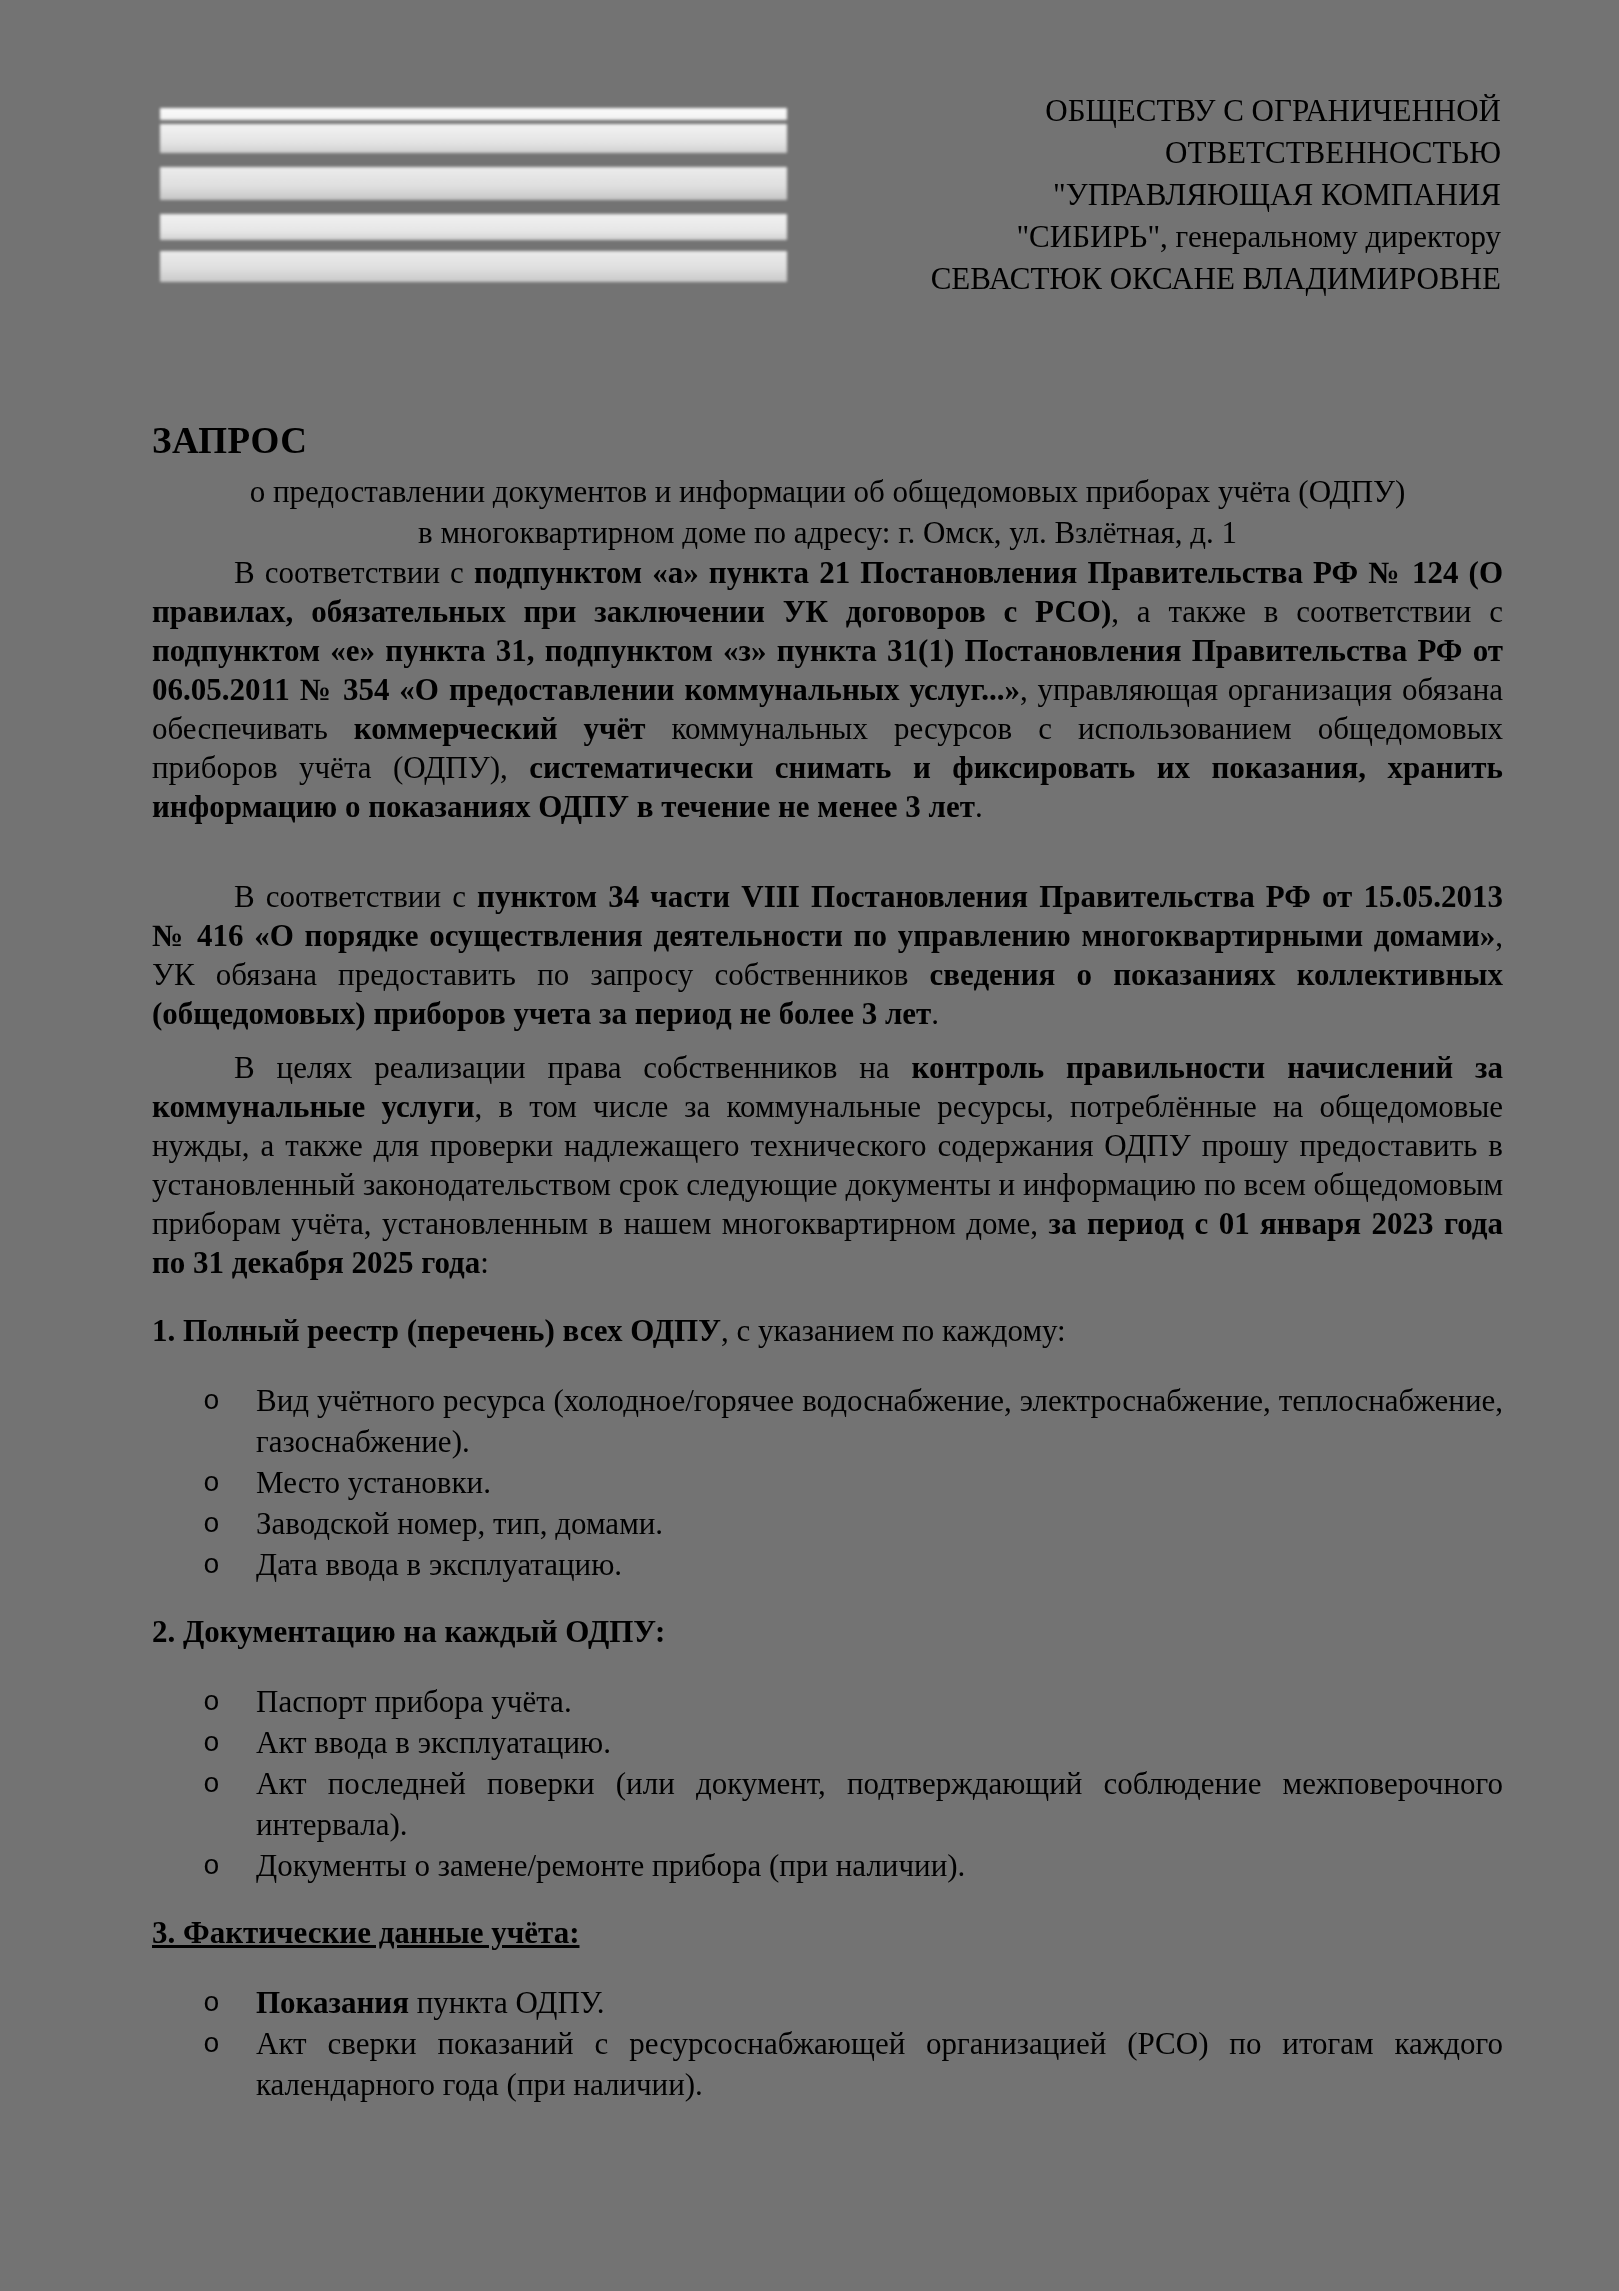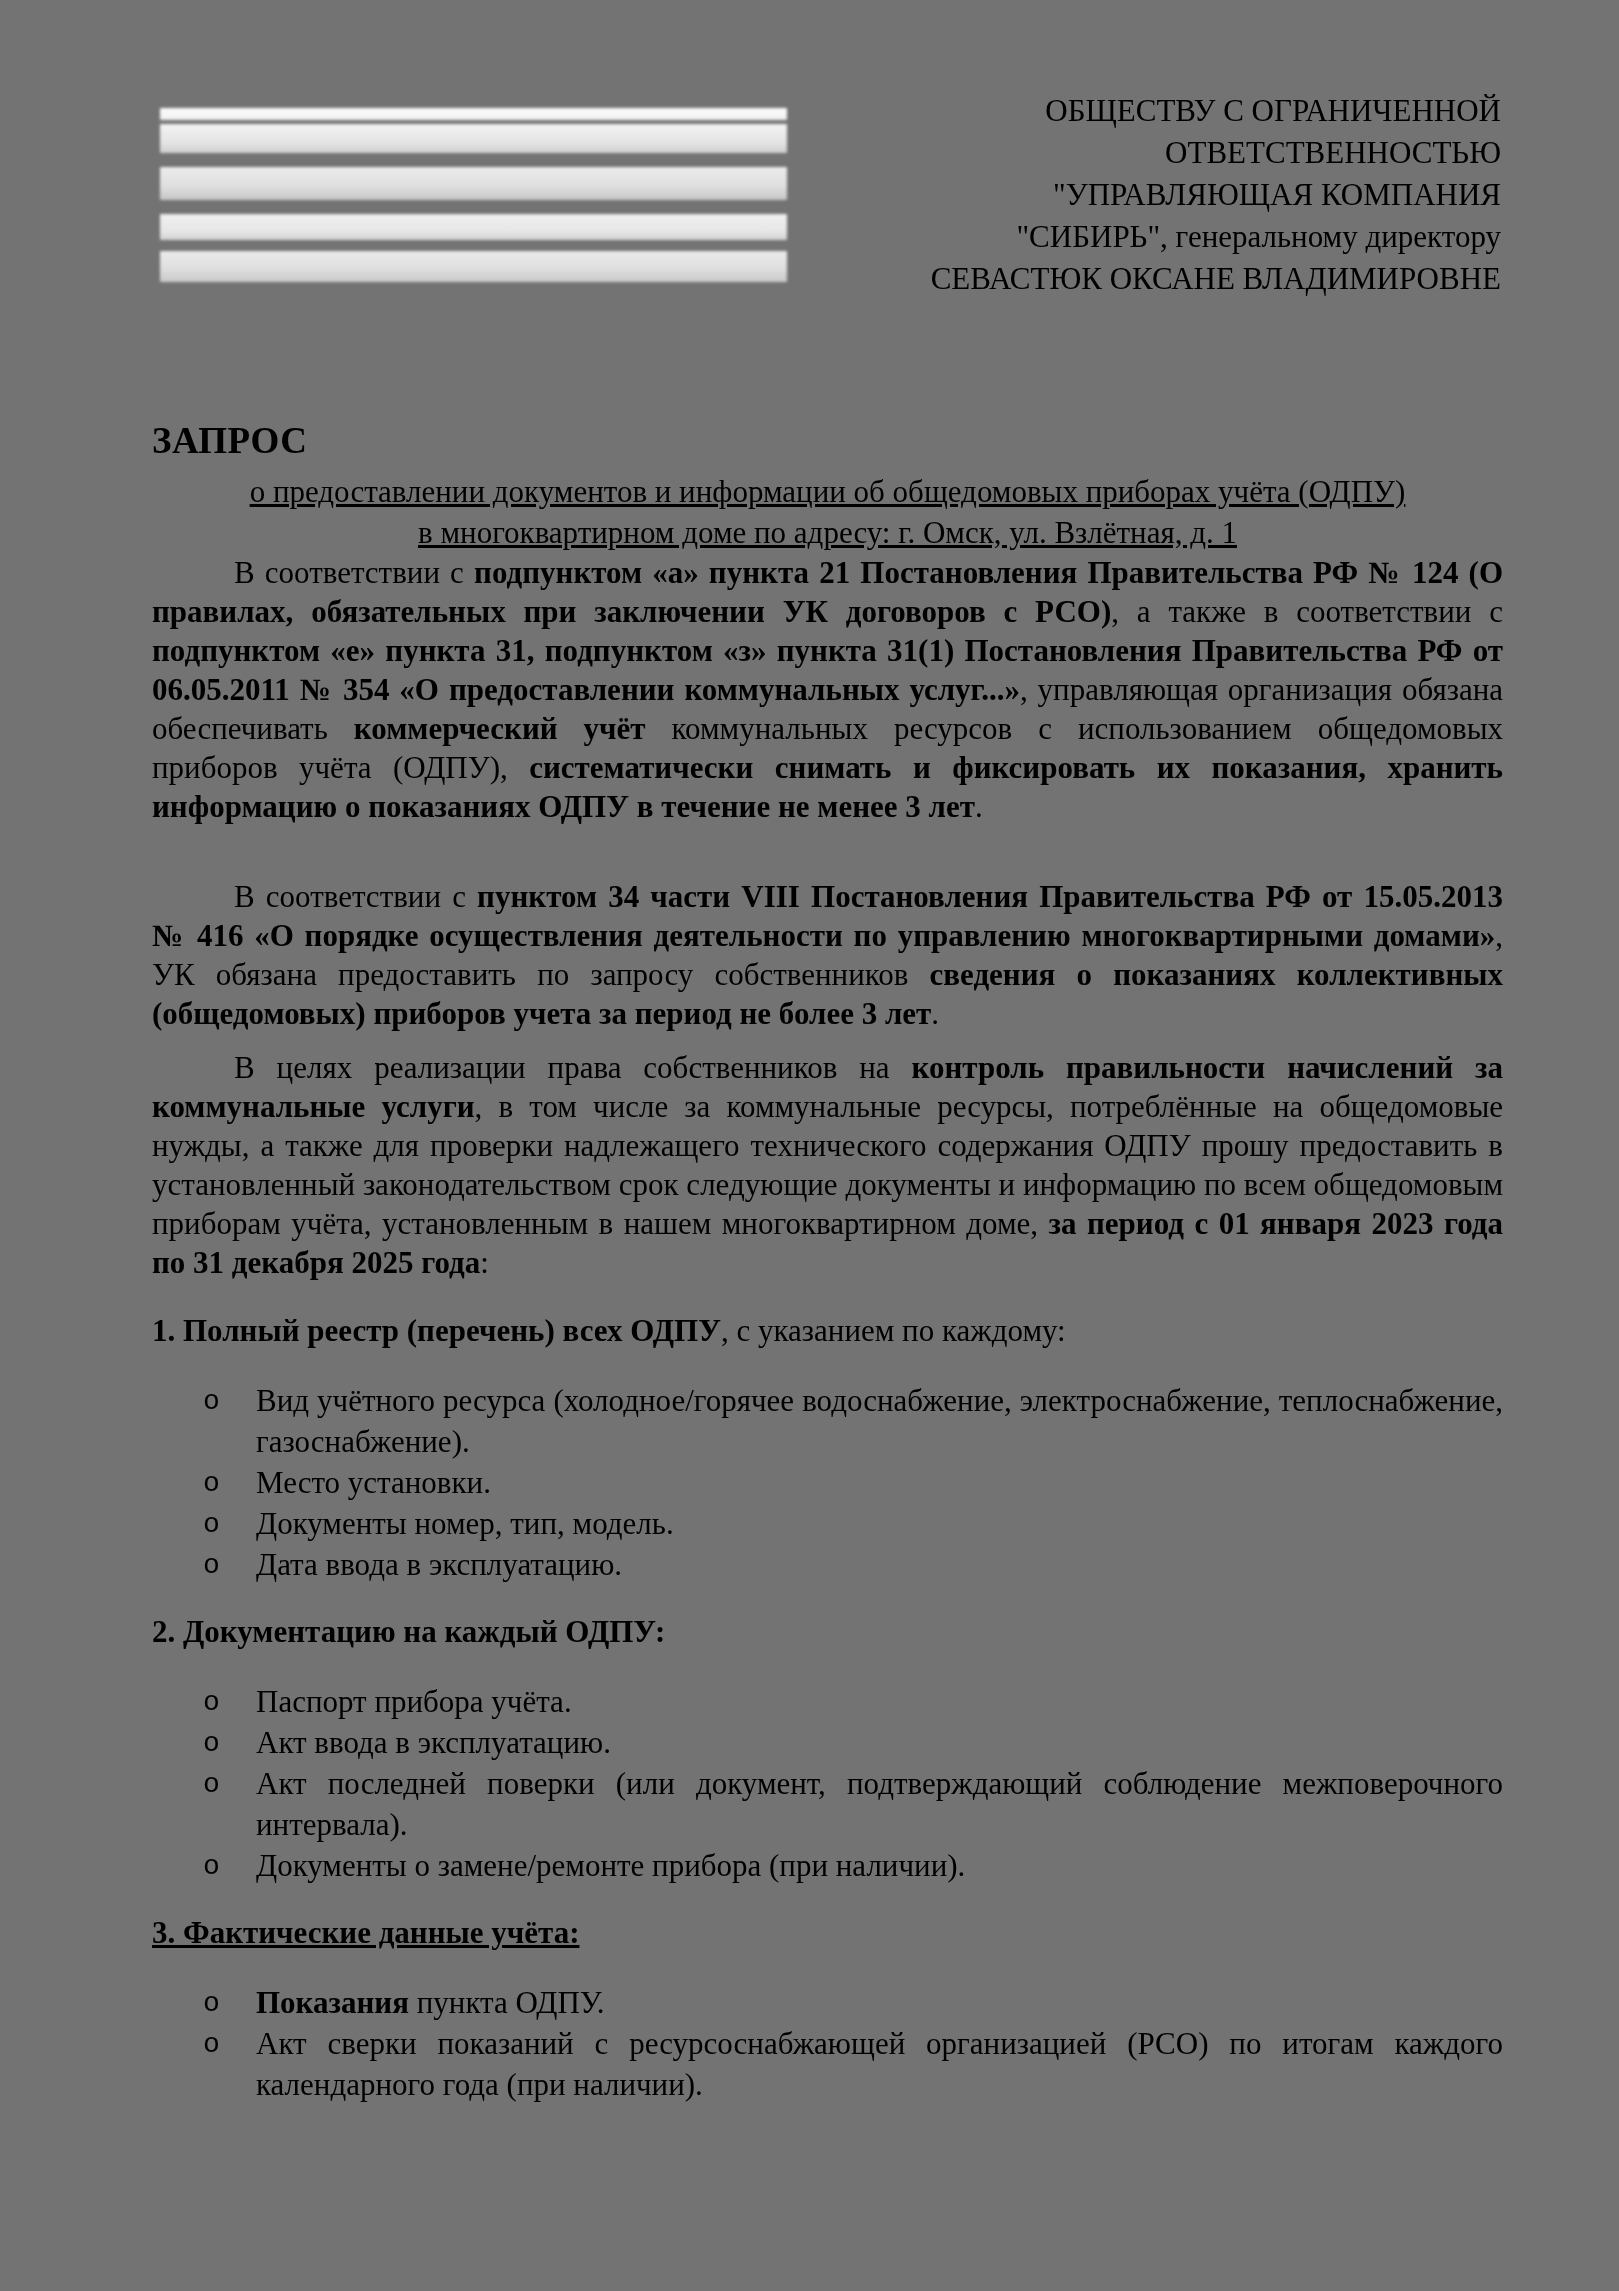--- a/index.html
+++ b/index.html
@@ -24,21 +24,21 @@
   
   .recipient {
     position:absolute; top:90px; right:118px; width:667px;
     text-align:right; line-height:42px;
   }
 
   
   .content { position:absolute; left:152px; top:0; width:1351px; }
 
   .title { margin:420px 0 0 0; text-align:left; font-weight:bold; font-size:37px; line-height:41px; letter-spacing:0.5px; }
-  .subtitle { margin-top:9.8px; text-align:center; line-height:41px;text-decoration:underline; }
+  .subtitle { margin-top:9.8px; text-align:center; line-height:41px; }
 
   .meta-row { display:flex; justify-content:space-between; margin-top:49px; line-height:39px; }
 
   .para { margin:51px 0 0 0; text-align:justify; text-indent:82px; line-height:39px; }
   .para.p1 { margin-top:0; }
   .para.p3 { margin-top:15px; }
 
   .sec-heading { margin:29px 0 0 0; line-height:39px; text-align:left; }
   .sec-heading.h2 { margin-top:27.4px; }
   .sec-heading.h3 { margin-top:26.5px;text-decoration:underline; }
@@ -84,21 +84,21 @@
 
     <p class="para p1"><span>В соответствии с </span><b>подпунктом «а» пункта 21 Постановления Правительства РФ № 124 (О правилах, обязательных при заключении УК договоров с РСО)</b><span>, а также в соответствии с </span><b>подпунктом «е» пункта 31, подпунктом «з» пункта 31(1) Постановления Правительства РФ от 06.05.2011 № 354 «О предоставлении коммунальных услуг...»</b><span>, управляющая организация обязана обеспечивать </span><b>коммерческий учёт</b><span> коммунальных ресурсов с использованием общедомовых приборов учёта (ОДПУ), </span><b>систематически снимать и фиксировать их показания, хранить информацию о показаниях ОДПУ в течение не менее 3 лет</b><span>.</span></p>
     <p class="para p2"><span>В соответствии с </span><b>пунктом 34 части VIII Постановления Правительства РФ от 15.05.2013 № 416 «О порядке осуществления деятельности по управлению многоквартирными домами»</b><span>, УК обязана предоставить по запросу собственников </span><b>сведения о показаниях коллективных (общедомовых) приборов учета за период не более 3 лет</b><span>.</span></p>
     <p class="para p3"><span>В целях реализации права собственников на </span><b>контроль правильности начислений за коммунальные услуги</b><span>, в том числе за коммунальные ресурсы, потреблённые на общедомовые нужды, а также для проверки надлежащего технического содержания ОДПУ прошу предоставить в установленный законодательством срок следующие документы и информацию по всем общедомовым приборам учёта, установленным в нашем многоквартирном доме, </span><b>за период с 01 января 2023 года по 31 декабря 2025 года</b><span>:</span></p>
 
     <div>
       <p class="sec-heading h1"><b>1. Полный реестр (перечень) всех ОДПУ</b><span>, с указанием по каждому:</span></p>
       <div class="blist">
         <div class="li"><span class="bullet">o</span><span class="txt"><span>Вид учётного ресурса (холодное/горячее водоснабжение, электроснабжение, теплоснабжение, газоснабжение).</span></span></div>
         <div class="li"><span class="bullet">o</span><span class="txt"><span>Место установки.</span></span></div>
-        <div class="li"><span class="bullet">o</span><span class="txt"><span>Документы номер, тип, модель.</span></span></div>
+        <div class="li"><span class="bullet">o</span><span class="txt"><span>Заводской номер, тип, домами.</span></span></div>
         <div class="li"><span class="bullet">o</span><span class="txt"><span>Дата ввода в эксплуатацию.</span></span></div>
       </div>
     </div>
 
     <div>
       <p class="sec-heading h2"><b>2. Документацию на каждый ОДПУ:</b></p>
       <div class="blist">
         <div class="li"><span class="bullet">o</span><span class="txt"><span>Паспорт прибора учёта.</span></span></div>
         <div class="li"><span class="bullet">o</span><span class="txt"><span>Акт ввода в эксплуатацию.</span></span></div>
         <div class="li"><span class="bullet">o</span><span class="txt"><span>Акт последней поверки (или документ, подтверждающий соблюдение межповерочного интервала).</span></span></div>

